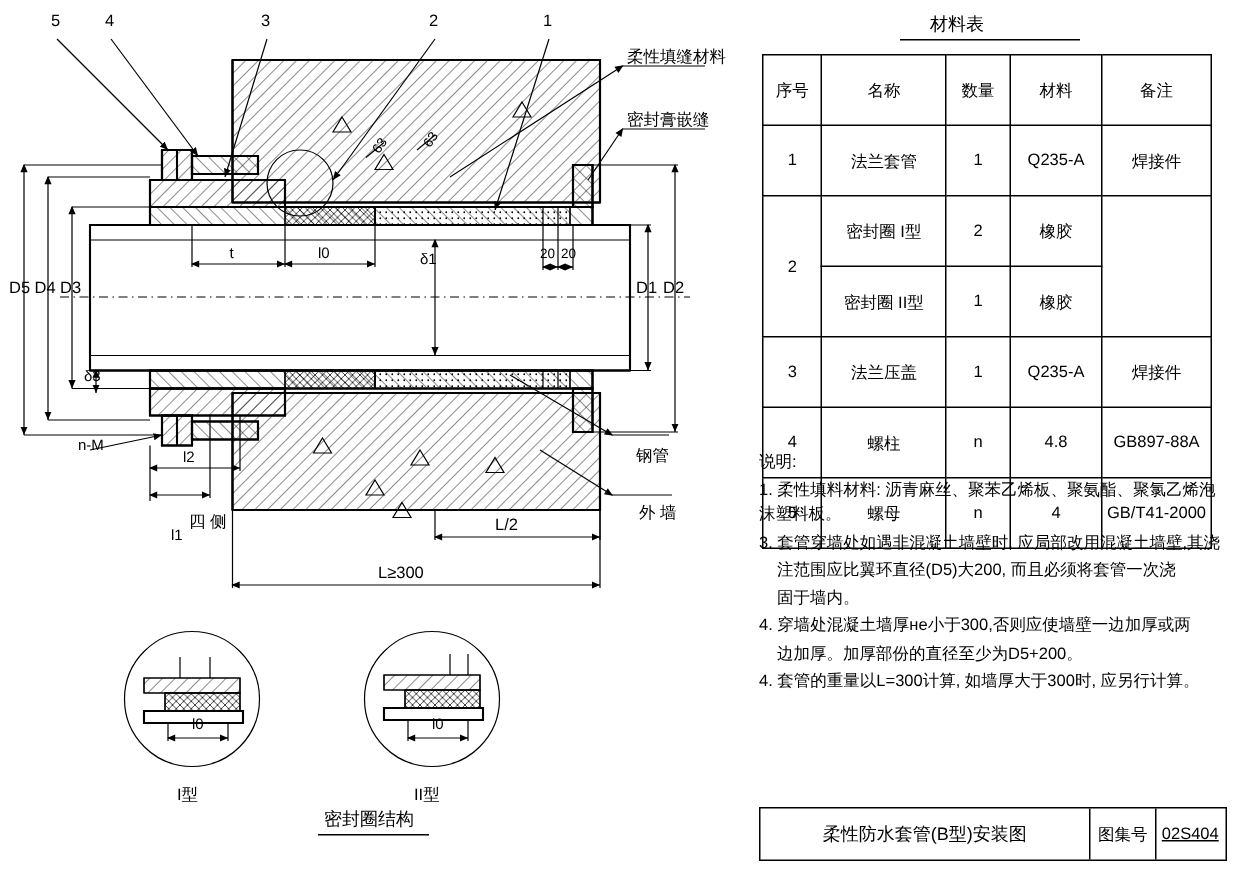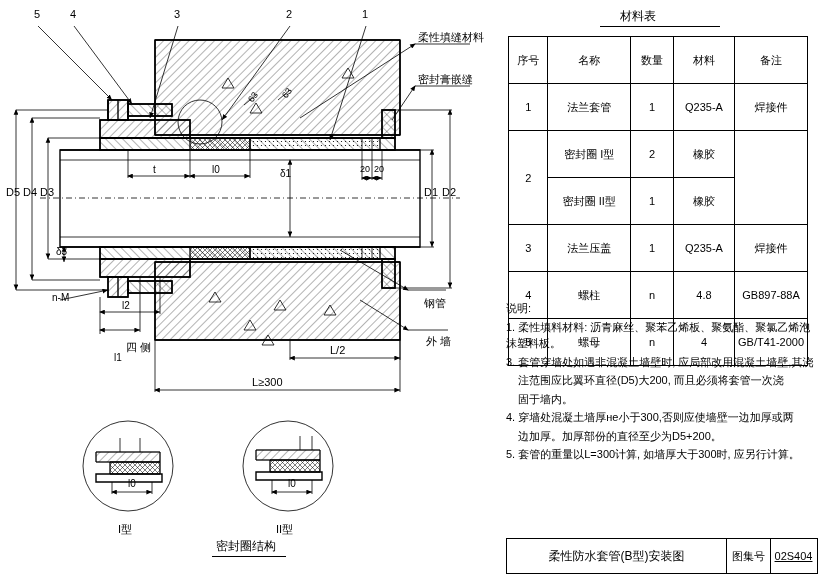--- a/index.html
+++ b/index.html
@@ -336,21 +336,21 @@
   </table>
 
   <div id="notes">
     <div class="nt">说明:</div>
     <div class="nt">1. 柔性填料材料: 沥青麻丝、聚苯乙烯板、聚氨酯、聚氯乙烯泡沫塑料板。</div>
     <div class="nt">3. 套管穿墙处如遇非混凝土墙壁时, 应局部改用混凝土墙壁,其浇</div>
     <div class="nt ind">注范围应比翼环直径(D5)大200, 而且必须将套管一次浇</div>
     <div class="nt ind">固于墙内。</div>
     <div class="nt">4. 穿墙处混凝土墙厚не小于300,否则应使墙壁一边加厚或两</div>
     <div class="nt ind">边加厚。加厚部份的直径至少为D5+200。</div>
-    <div class="nt">5. 套管的重量以L=300计算, 如墙厚大于300时, 应另行计算。</div>
+    <div class="nt">4. 套管的重量以L=300计算, 如墙厚大于300时, 应另行计算。</div>
   </div>
 
   <div id="titleblock">
     <div id="tb-main">柔性防水套管(B型)安装图</div>
     <div id="tb-lab">图集号</div>
     <div id="tb-code">02S404</div>
   </div>
 
 </div>
 

